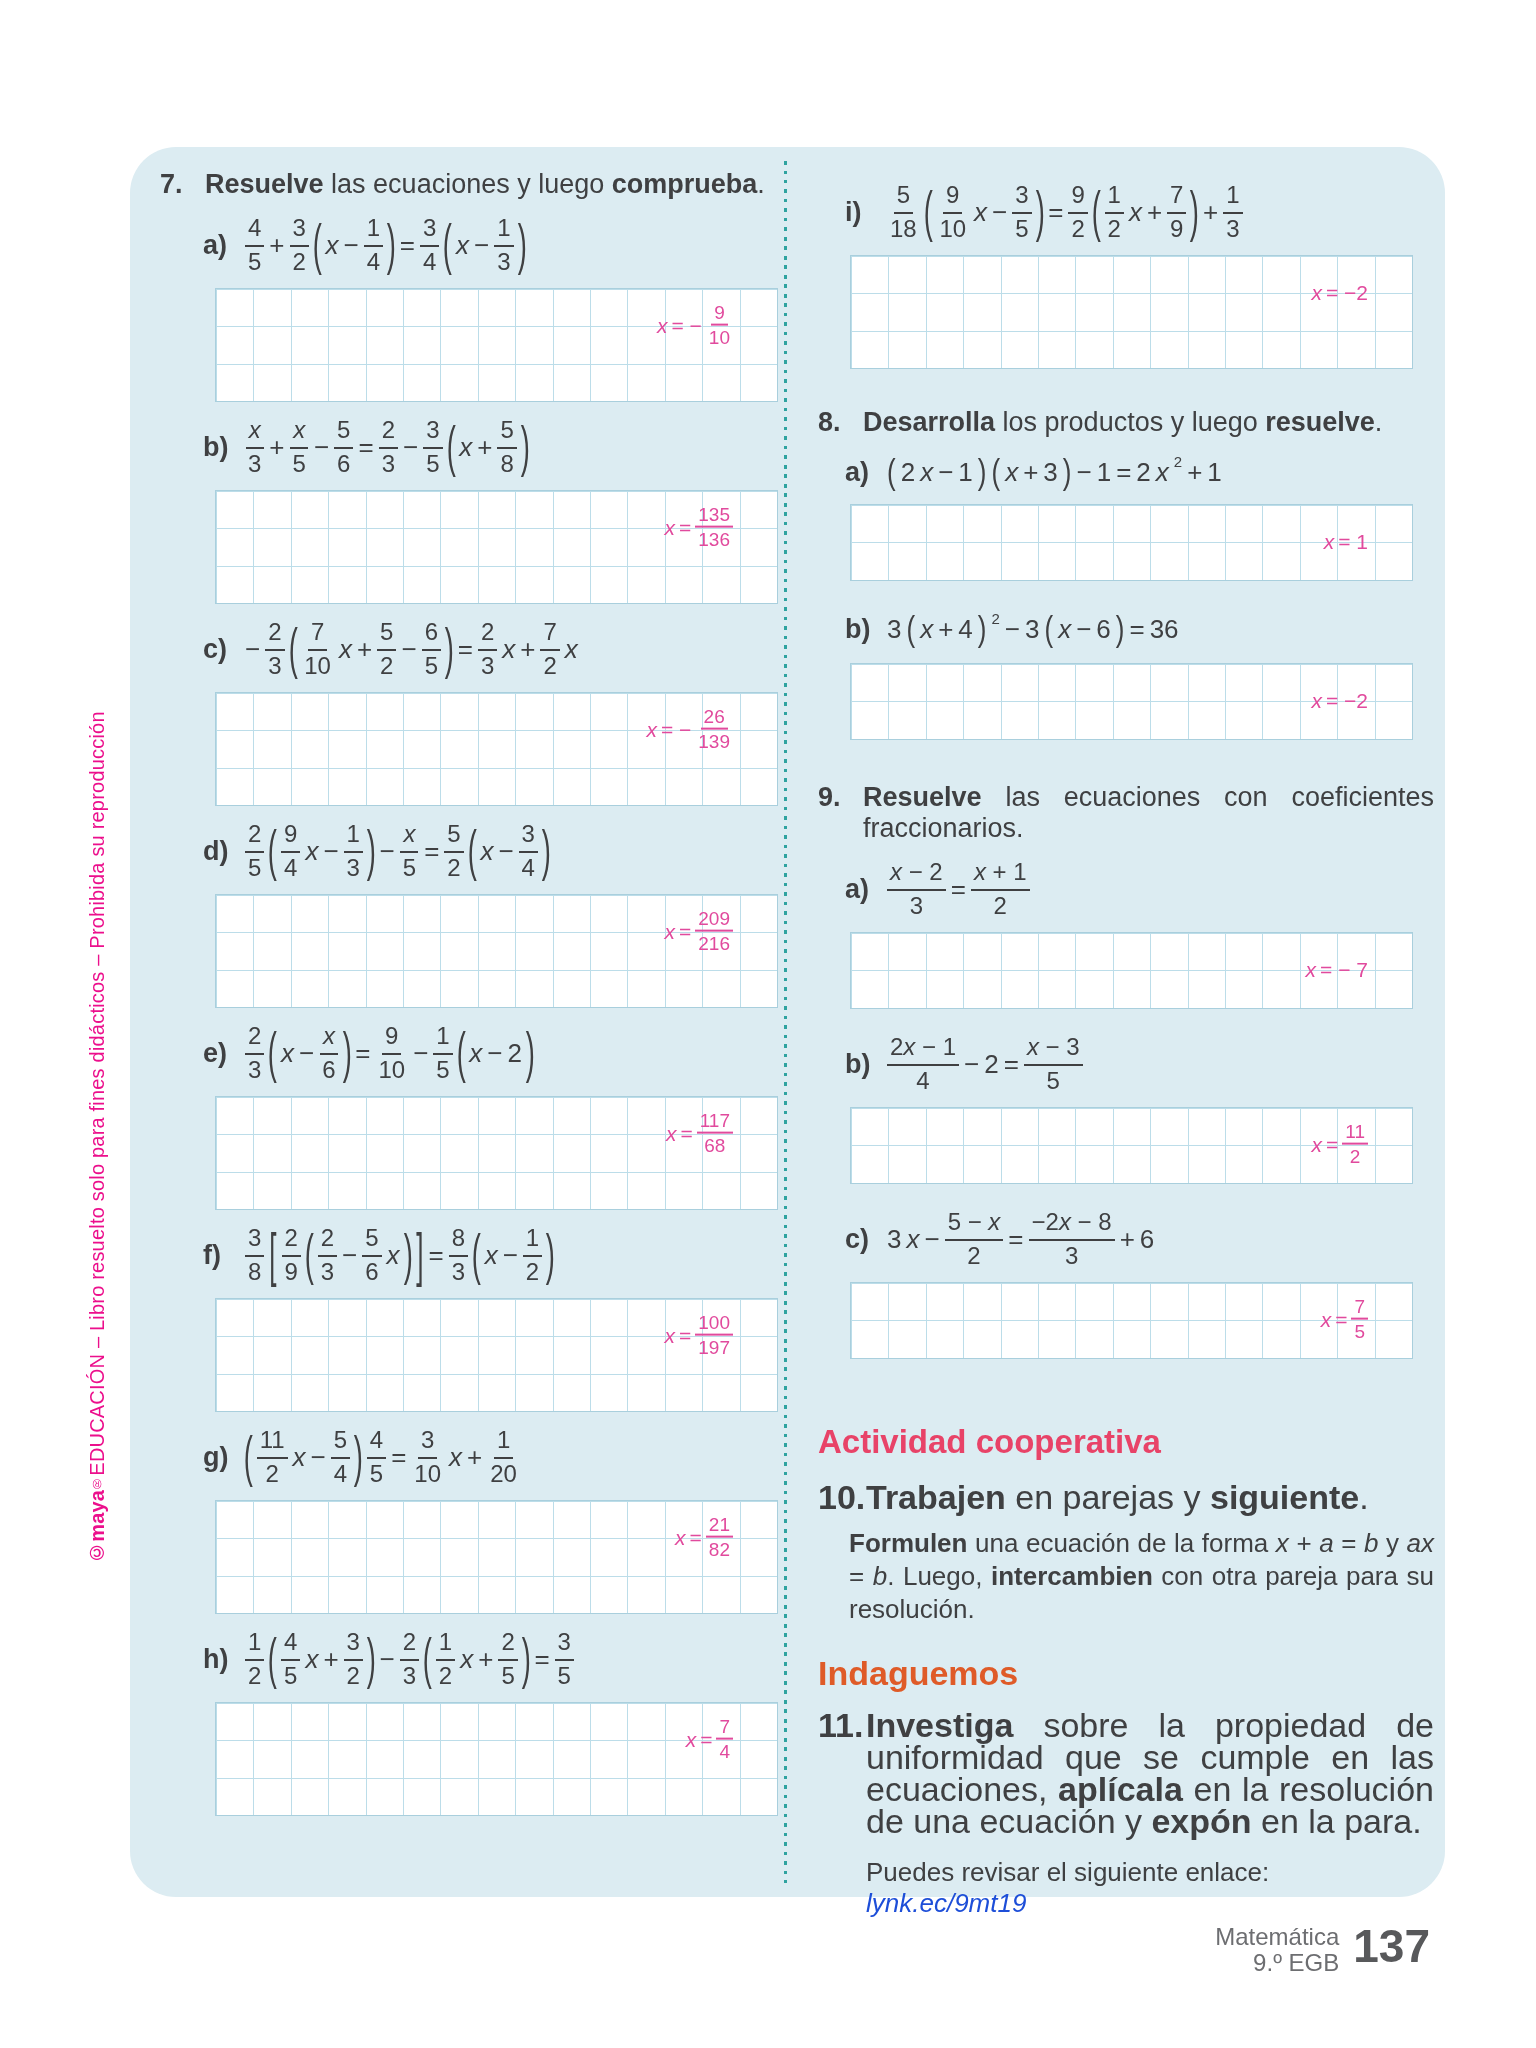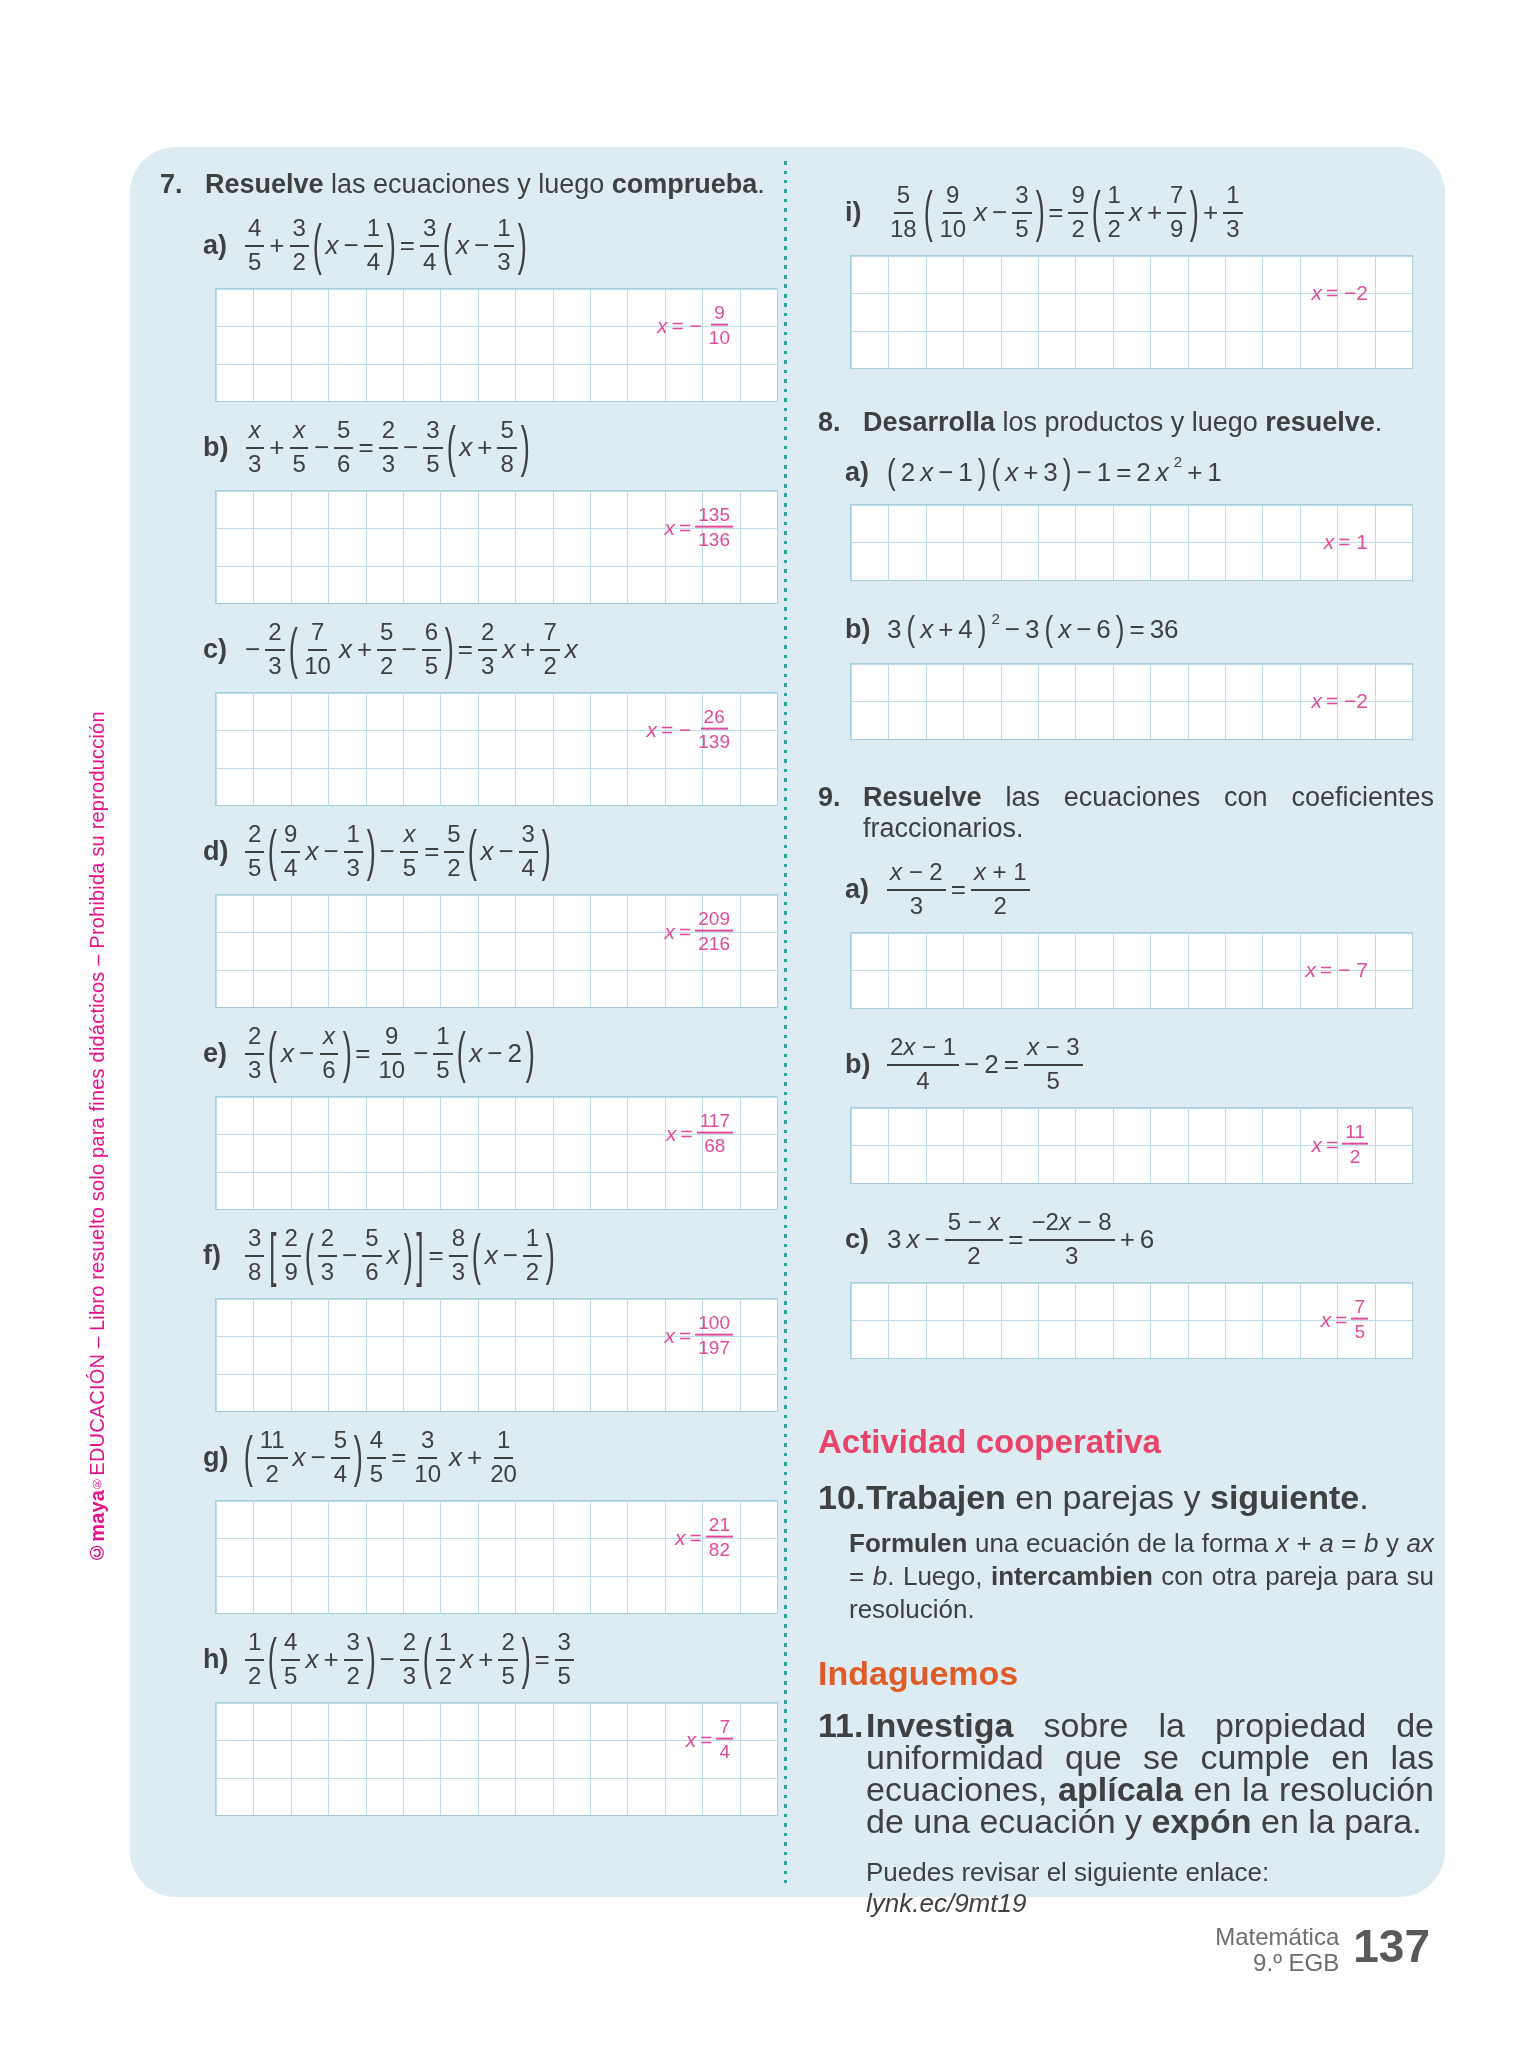--- a/index.html
+++ b/index.html
@@ -67,21 +67,21 @@
   .answer .frac .fn,.answer .frac .fd{font-size:19px;padding-bottom:2px;}
   .answer .frac .fd{padding-top:2px;}
   
   .act-heading{font-size:33px;font-weight:bold;color:#e84368;margin-top:64px;}
   .ind-heading{font-size:34px;font-weight:bold;color:#df5b28;margin-top:28px;}
   .numpara{display:flex;margin-top:20px;font-size:34px;line-height:32px;}
   .numpara .pnum{font-weight:bold;width:48px;flex:none;}
   .numpara .ptext{flex:1;text-align:justify;}
   .indent-para{margin:14px 0 0 31px;font-size:26px;line-height:33px;text-align:justify;}
   .link-line{margin:20px 0 0 48px;font-size:26px;}
-  .link{color:#404040;font-style:italic;}
+  .link{color:#1d4ed8;font-style:italic;}
   
   .footer{position:absolute;right:106px;top:1924px;display:flex;align-items:flex-start;gap:14px;justify-content:flex-end;}
   .footer .flabels{text-align:right;color:#6d6e71;font-size:24px;line-height:26px;}
   .footer .fpage{color:#58595b;font-size:46px;font-weight:bold;line-height:44px;}
 </style>
 </head>
 <body>
 
 <div class="sidebar-text"><span class="b">©maya</span><span class="sup">®</span><span>EDUCACIÓN – Libro resuelto solo para fines didácticos – Prohibida su reproducción</span></div>
 

